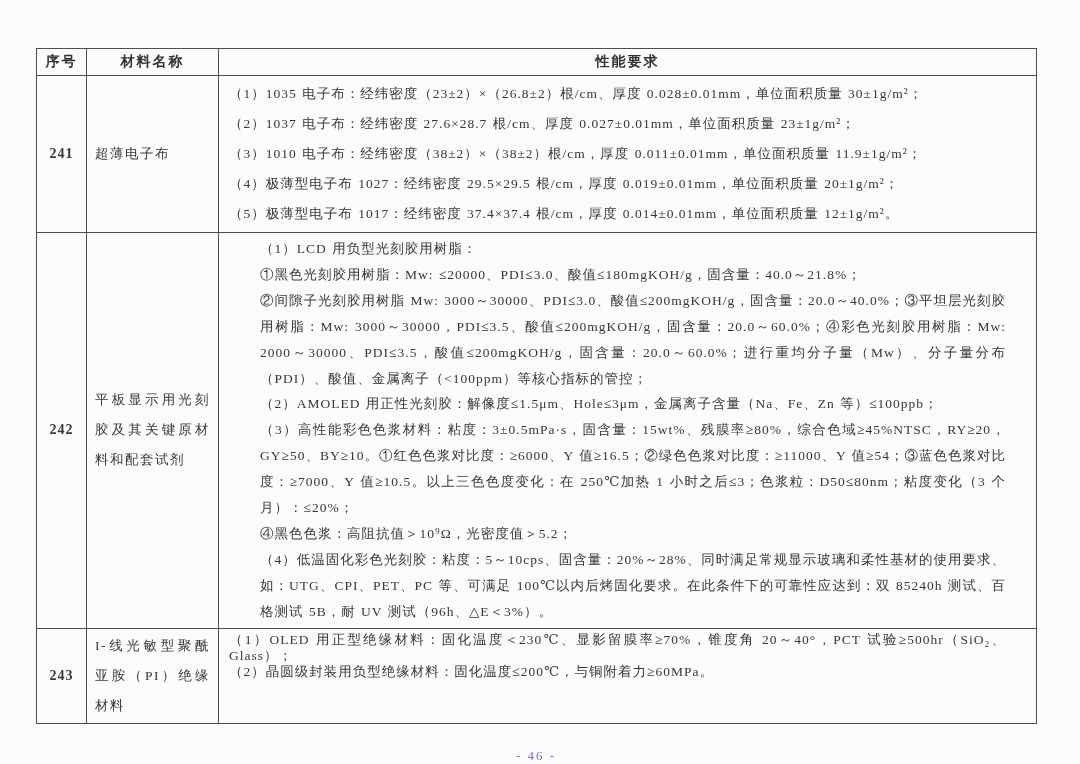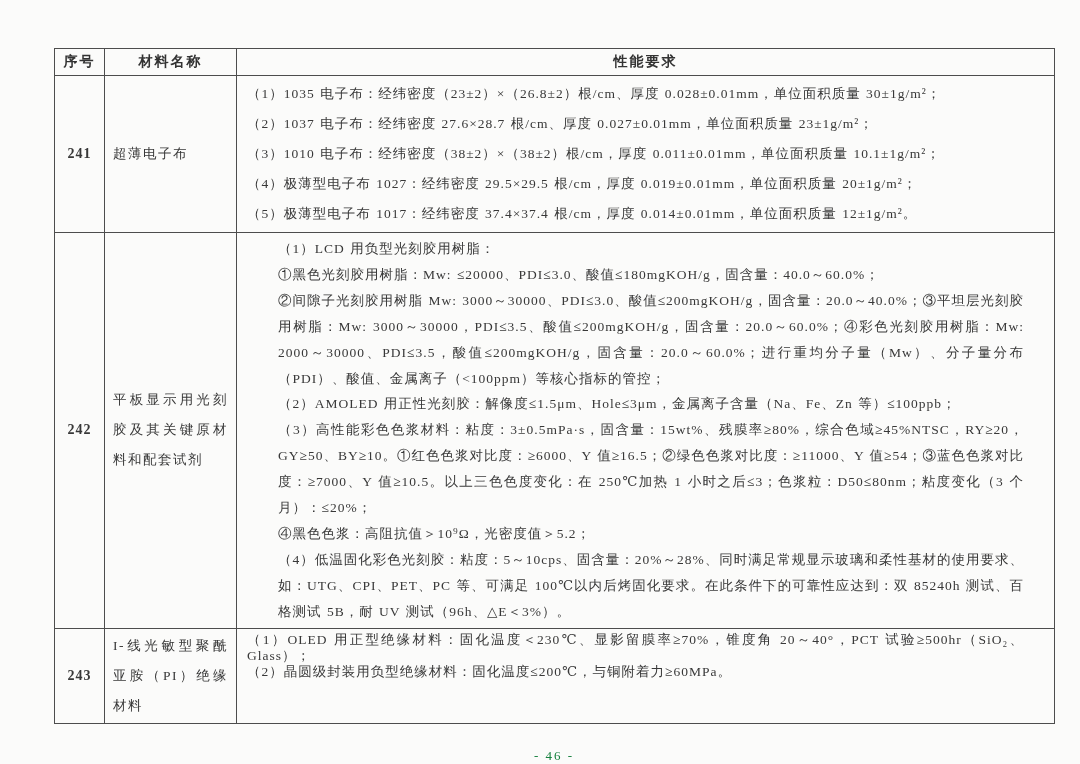--- a/index.html
+++ b/index.html
@@ -9,21 +9,21 @@
     width: 1080px;
     height: 764px;
     overflow: hidden;
     font-family: "Liberation Serif", "DejaVu Serif", serif;
     color: #383838;
   }
   .page {
     box-sizing: border-box;
     width: 1080px;
     height: 764px;
-    padding: 48px 40px 0 54px;
+    padding: 48px 40px 0 36px;
   }
   table.doc-table {
     width: 1000px;
     border-collapse: collapse;
     table-layout: fixed;
   }
   .doc-table col.c-no   { width: 50px; }
   .doc-table col.c-name { width: 132px; }
   .doc-table col.c-req  { width: 818px; }
   .doc-table th, .doc-table td {
@@ -70,21 +70,21 @@
   }
   tr.r1 .para { line-height: 30px; }
   tr.r2 .para { line-height: 25.9px; margin-left: 31px; }
   tr.r3 .para { line-height: 16px; }
   .footer {
     width: 1000px;
     text-align: center;
     margin-top: 24px;
     font-size: 13px;
     letter-spacing: 2px;
-    color: #15803d;
+    color: #8b5cf6;
   }
 </style>
 </head>
 <body>
 
 <div class="page">
 
   <table class="doc-table">
     <colgroup>
       <col class="c-no">
@@ -99,32 +99,32 @@
       </tr>
     </thead>
     <tbody>
 
       <tr class="r1">
         <td class="cell-no">241</td>
         <td class="cell-name">超薄电子布</td>
         <td class="cell-req">
           <p class="para">（1）1035 电子布：经纬密度（23±2）×（26.8±2）根/cm、厚度 0.028±0.01mm，单位面积质量 30±1g/m²；</p>
           <p class="para">（2）1037 电子布：经纬密度 27.6×28.7 根/cm、厚度 0.027±0.01mm，单位面积质量 23±1g/m²；</p>
-          <p class="para">（3）1010 电子布：经纬密度（38±2）×（38±2）根/cm，厚度 0.011±0.01mm，单位面积质量 10.1±1g/m²；</p>
+          <p class="para">（3）1010 电子布：经纬密度（38±2）×（38±2）根/cm，厚度 0.011±0.01mm，单位面积质量 11.9±1g/m²；</p>
           <p class="para">（4）极薄型电子布 1027：经纬密度 29.5×29.5 根/cm，厚度 0.019±0.01mm，单位面积质量 20±1g/m²；</p>
           <p class="para">（5）极薄型电子布 1017：经纬密度 37.4×37.4 根/cm，厚度 0.014±0.01mm，单位面积质量 12±1g/m²。</p>
         </td>
       </tr>
 
       <tr class="r2">
         <td class="cell-no">242</td>
         <td class="cell-name">平板显示用光刻胶及其关键原材料和配套试剂</td>
         <td class="cell-req">
           <p class="para">（1）LCD 用负型光刻胶用树脂：</p>
-          <p class="para">①黑色光刻胶用树脂：Mw: ≤20000、PDI≤3.0、酸值≤180mgKOH/g，固含量：40.0～60.0%；</p>
+          <p class="para">①黑色光刻胶用树脂：Mw: ≤20000、PDI≤3.0、酸值≤180mgKOH/g，固含量：40.0～21.8%；</p>
           <p class="para">②间隙子光刻胶用树脂 Mw: 3000～30000、PDI≤3.0、酸值≤200mgKOH/g，固含量：20.0～40.0%；③平坦层光刻胶用树脂：Mw: 3000～30000，PDI≤3.5、酸值≤200mgKOH/g，固含量：20.0～60.0%；④彩色光刻胶用树脂：Mw: 2000～30000、PDI≤3.5，酸值≤200mgKOH/g，固含量：20.0～60.0%；进行重均分子量（Mw）、分子量分布（PDI）、酸值、金属离子（&lt;100ppm）等核心指标的管控；</p>
           <p class="para">（2）AMOLED 用正性光刻胶：解像度≤1.5μm、Hole≤3μm，金属离子含量（Na、Fe、Zn 等）≤100ppb；</p>
           <p class="para">（3）高性能彩色色浆材料：粘度：3±0.5mPa·s，固含量：15wt%、残膜率≥80%，综合色域≥45%NTSC，RY≥20，GY≥50、BY≥10。①红色色浆对比度：≥6000、Y 值≥16.5；②绿色色浆对比度：≥11000、Y 值≥54；③蓝色色浆对比度：≥7000、Y 值≥10.5。以上三色色度变化：在 250℃加热 1 小时之后≤3；色浆粒：D50≤80nm；粘度变化（3 个月）：≤20%；</p>
           <p class="para">④黑色色浆：高阻抗值＞10⁹Ω，光密度值＞5.2；</p>
           <p class="para">（4）低温固化彩色光刻胶：粘度：5～10cps、固含量：20%～28%、同时满足常规显示玻璃和柔性基材的使用要求、如：UTG、CPI、PET、PC 等、可满足 100℃以内后烤固化要求。在此条件下的可靠性应达到：双 85240h 测试、百格测试 5B，耐 UV 测试（96h、△E＜3%）。</p>
         </td>
       </tr>
 
       <tr class="r3">
         <td class="cell-no">243</td>

